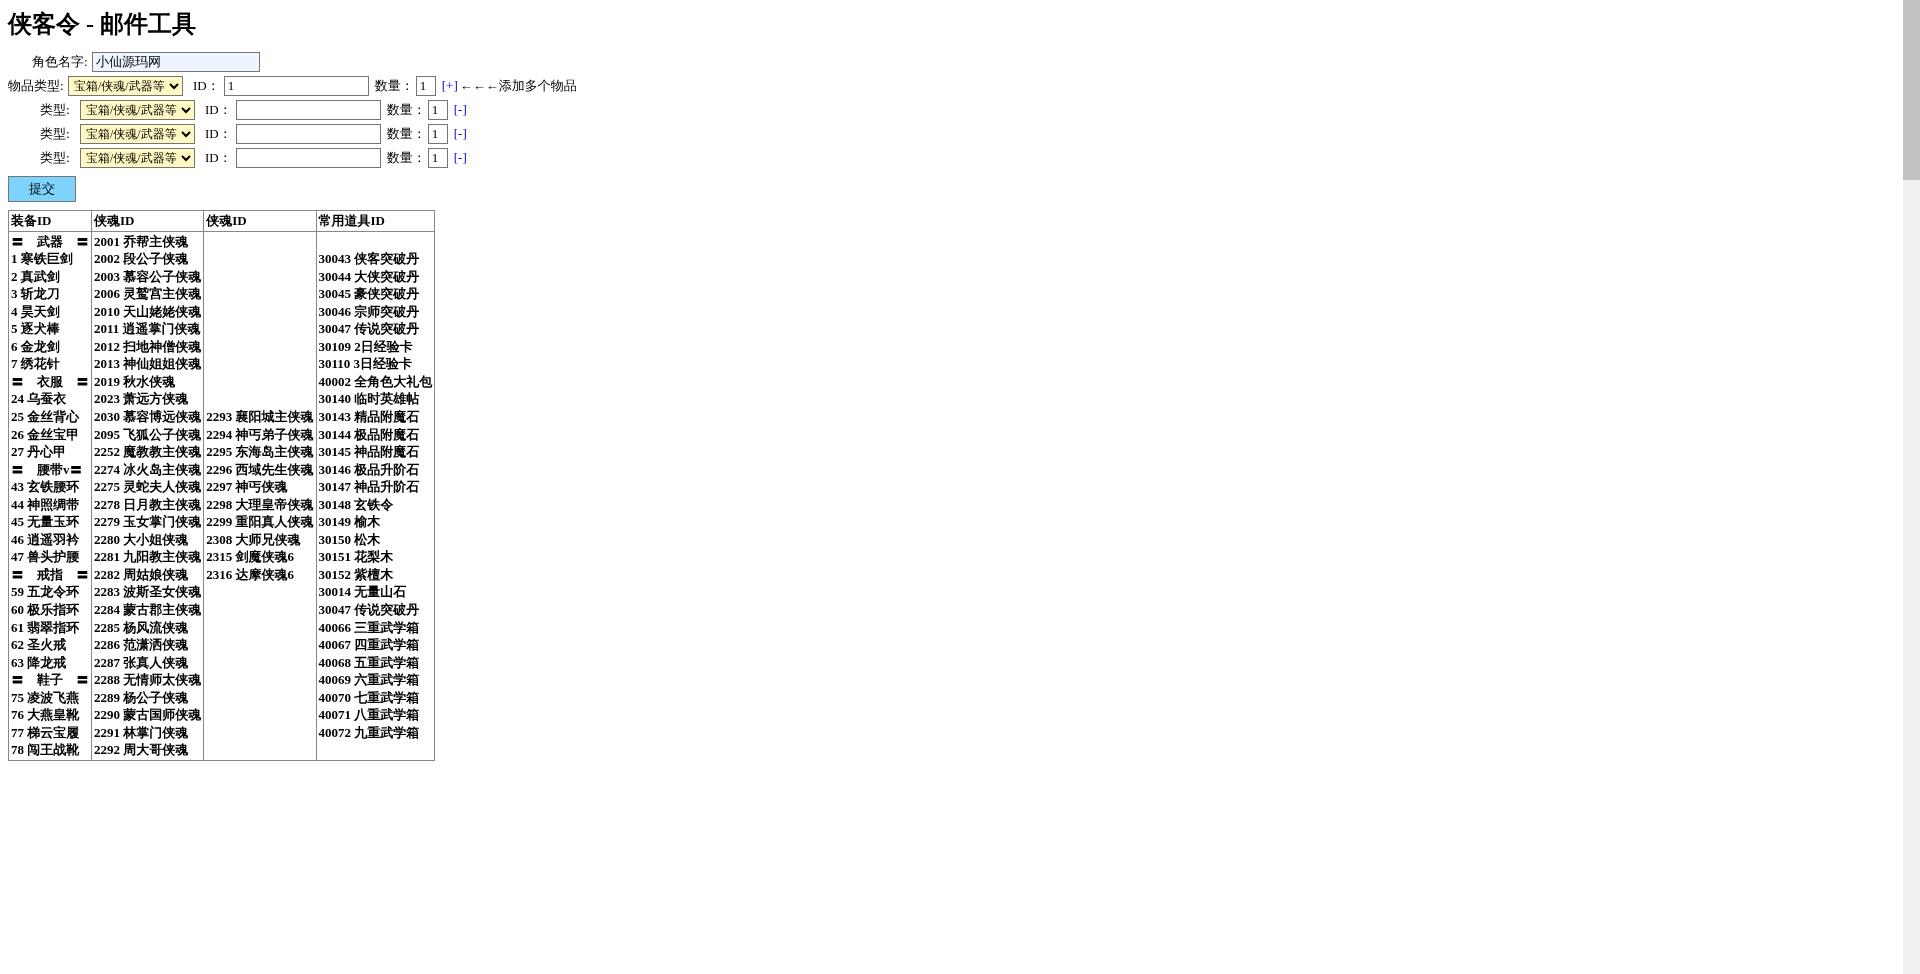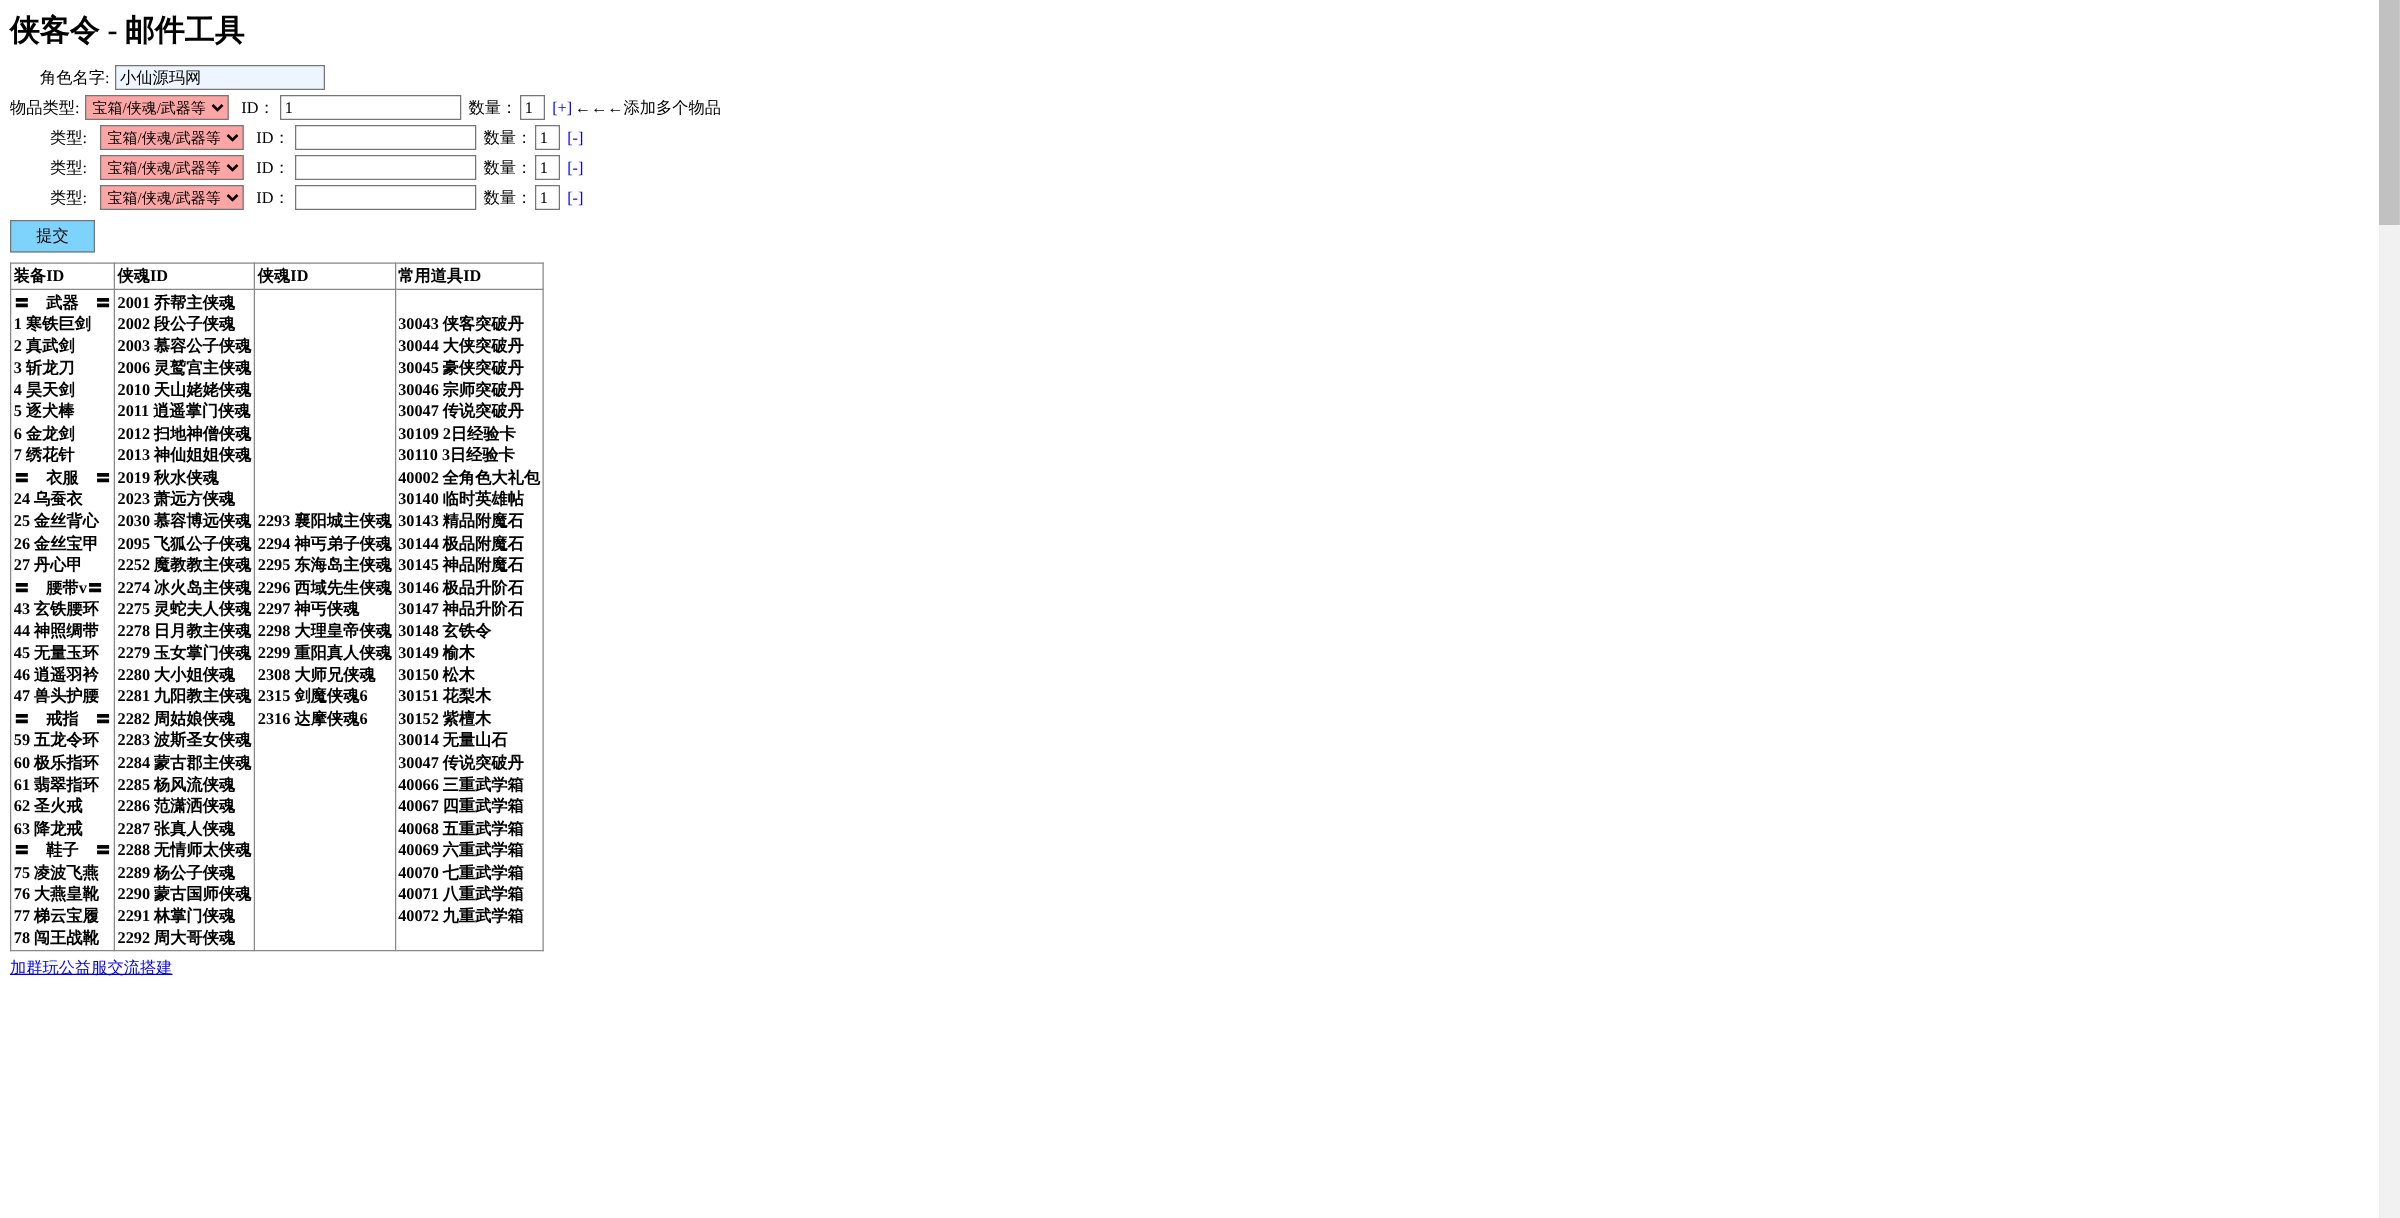--- a/index.html
+++ b/index.html
@@ -25,21 +25,21 @@
     .form-row label {
       font-size: 13px;
     }
     .form-row .role-label { width: 60px; margin-left: 24px; }
     .form-row .type-label-first { width: 60px; }
     .form-row .type-label { width: 40px; margin-left: 32px; }
     select {
       font-size: 12px;
       padding: 1px;
       border: 1px solid #767676;
-      background: #fca5a5;
+      background: #fef9c3;
       font-family: inherit;
     }
     input[type="text"] {
       border: 1px solid #767676;
       padding: 1px 3px;
       font-size: 13px;
       font-family: inherit;
     }
     .role-input {
       width: 168px;
@@ -291,23 +291,20 @@
           <span class="cell-line">40070 七重武学箱</span>
           <span class="cell-line">40071 八重武学箱</span>
           <span class="cell-line">40072 九重武学箱</span>
           <span class="cell-line">&nbsp;</span>
         </td>
       </tr>
   </tbody>
 </table>
 
 <div class="links">
-  <span class="link-row">
-    <a href="#">加群玩公益服交流搭建</a>
-  </span>
 </div>
 
 <div class="scrollbar">
   <div class="thumb"></div>
 </div>
 
 
 
 
 </body></html>

